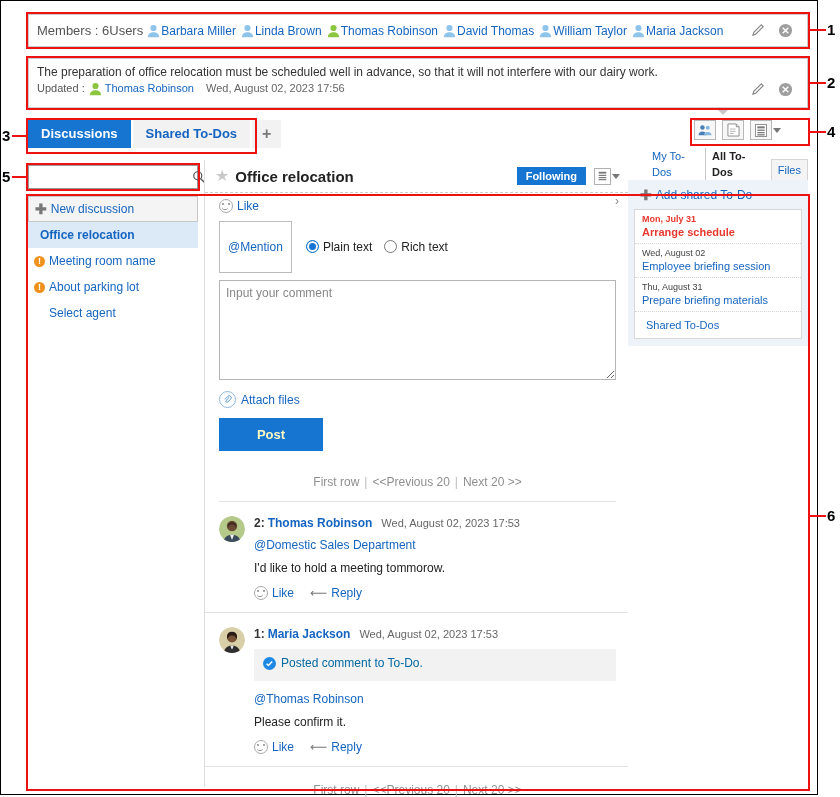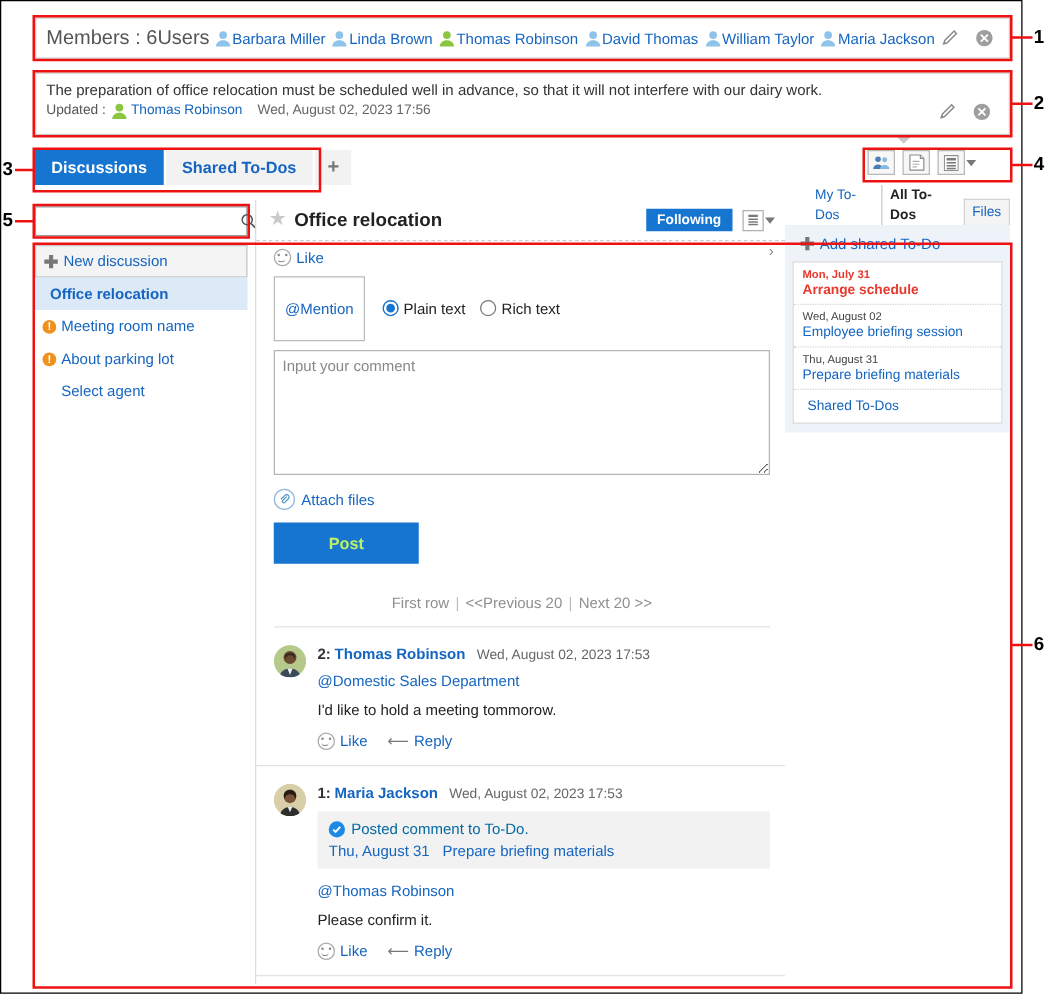--- a/index.html
+++ b/index.html
@@ -55,21 +55,21 @@
     width: 780px; height: 33px;
     border: 1px solid #cccccc;
     background: #fff;
     box-sizing: border-box;
     display: flex;
     align-items: center;
     padding: 0 8px;
   }
   .members-label {
     color: #555;
-    font-size: 16px;
+    font-size: 13px;
     white-space: nowrap;
     margin-right: 4px;
   }
   .member {
     display: inline-flex;
     align-items: center;
     color: #1565c0;
     font-size: 12px;
     white-space: nowrap;
     margin-right: 5px;
@@ -396,23 +396,23 @@
     border: 1px solid #8fb8dd;
     border-radius: 50%;
     margin-right: 5px;
     display: inline-flex;
     align-items: center;
     justify-content: center;
     flex: none;
   }
   .post-btn {
     margin-top: 10px;
-    width: 116px; height: 33px;
+    width: 104px; height: 33px;
     background: #1675d1;
-    color: #bef264;
+    color: #fef9c3;
     font-size: 13px;
     font-weight: bold;
     border: 0;
     cursor: pointer;
     font-family: "Liberation Sans", sans-serif;
   }
   .pager {
     text-align: center;
     font-size: 12px;
     color: #999;
@@ -856,24 +856,20 @@
         </div>
         <div class="todo-quote">
           <div class="l1">
             <span class="chk-circ">
               <svg width="9" height="9" viewBox="0 0 10 10">
                   <path d="M1.8 5.2l2 2 4.2-4.4" fill="none" stroke="#fff" stroke-width="1.7"></path>
                 </svg>
             </span>
             <span>Posted comment to To-Do.</span>
           </div>
-          <div class="l2">
-            <span class="d">Thu, August 31</span>
-            <span class="t">Prepare briefing materials</span>
-          </div>
         </div>
         <div class="mention-txt">@Thomas Robinson</div>
         <div class="ctext">Please confirm it.</div>
         <div class="cactions">
           <span class="like-link">
             <span class="smiley">
                 <span></span>
               </span>
             <span>Like</span>
           </span>

